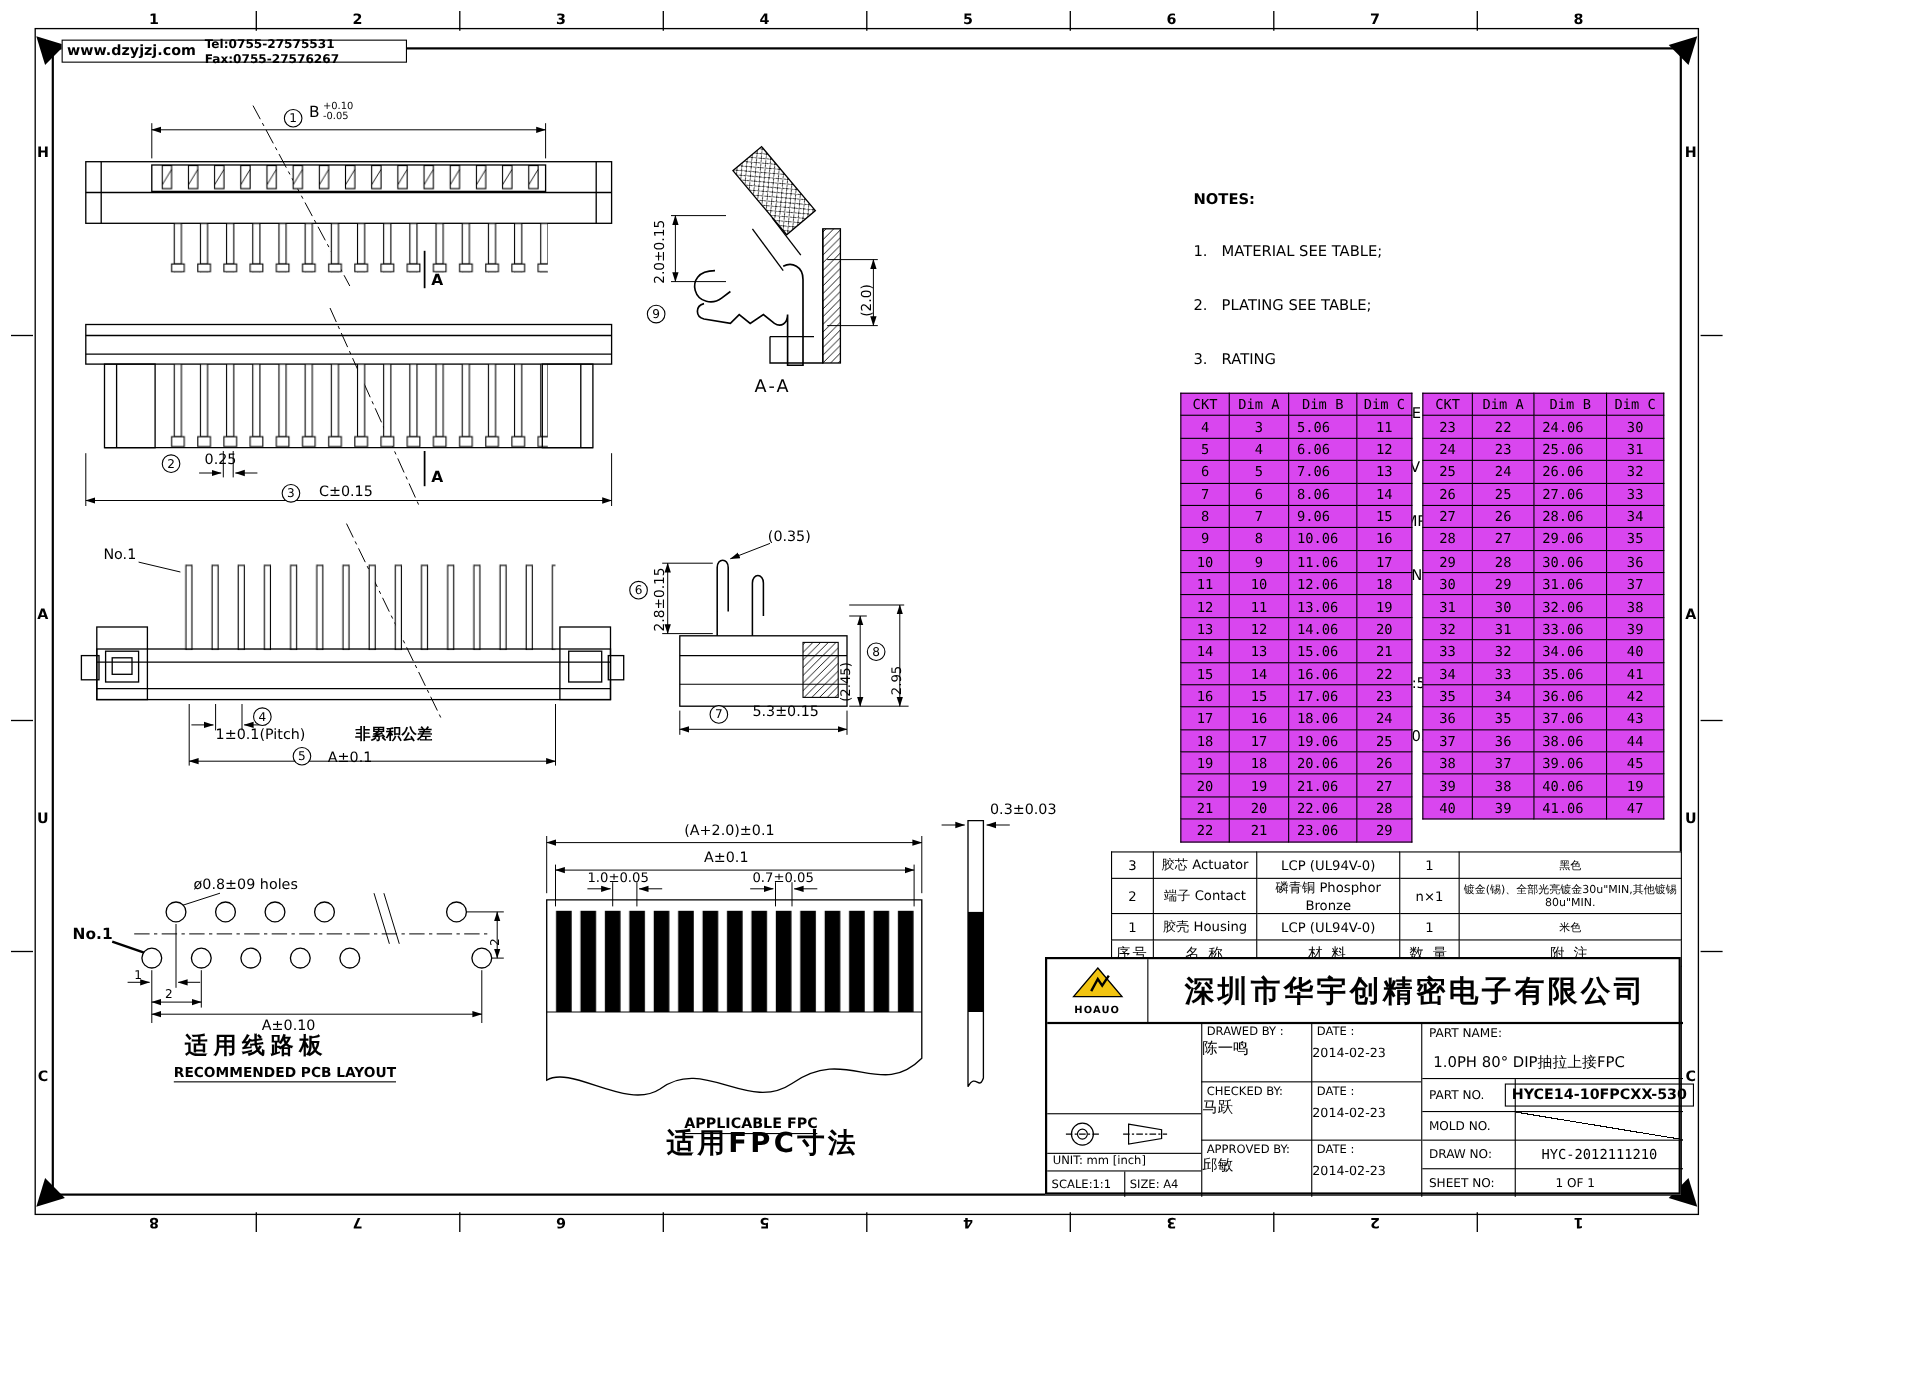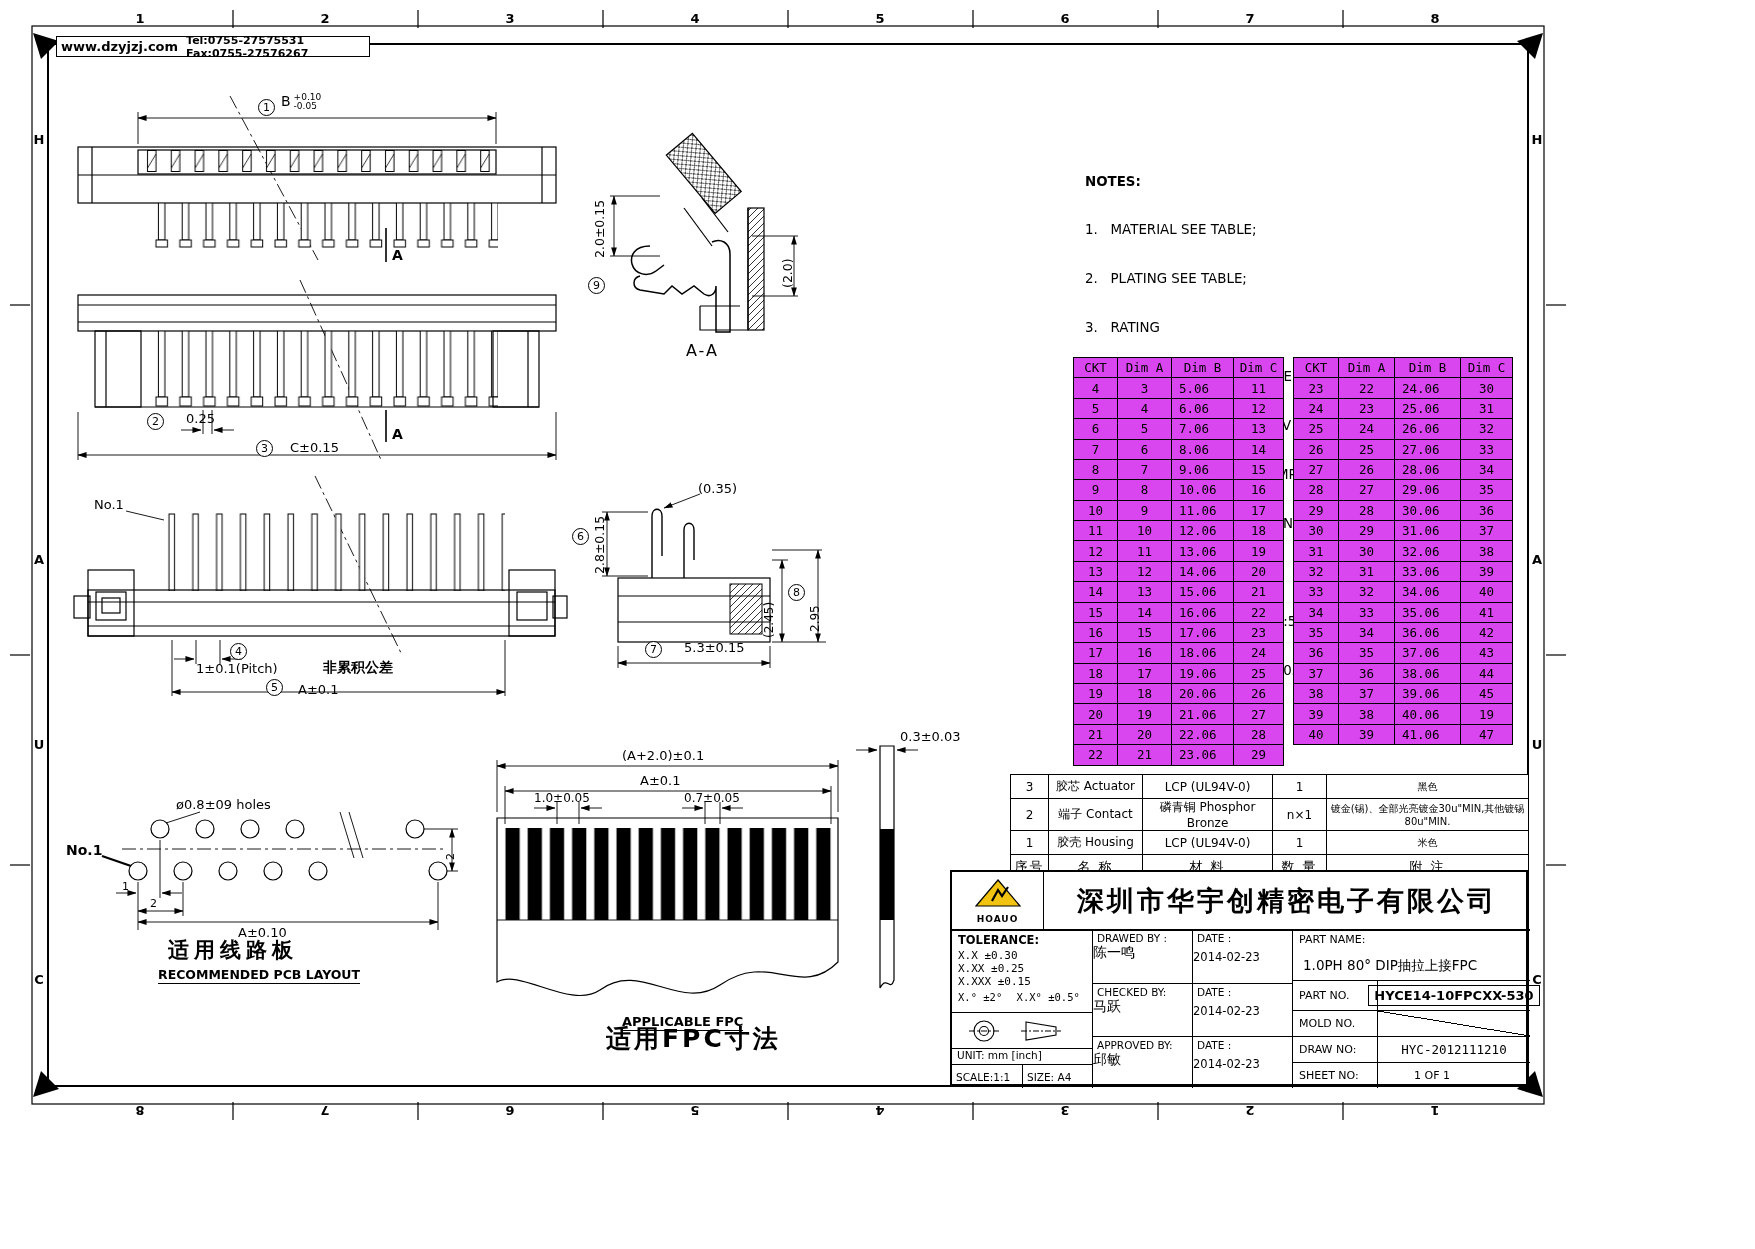--- a/index.html
+++ b/index.html
@@ -725,30 +725,20 @@
       </svg>
       <div style="font-size:9px;font-weight:bold;letter-spacing:1px">HOAUO</div>
     </div>
     <div class="tb" style="left:92px;top:0;width:486px;height:58px;display:flex;align-items:center;justify-content:center;font-size:27px;font-weight:bold;letter-spacing:3px">深圳市华宇创精密电子有限公司</div>
     <div class="tline" style="left:0;top:57px;width:578px;height:1.5px"></div>
 
     <div class="tline" style="left:140px;top:58px;width:1.2px;height:158px"></div>
     <div class="tline" style="left:240px;top:58px;width:1.2px;height:158px"></div>
     <div class="tline" style="left:340px;top:58px;width:1.2px;height:158px"></div>
 
-    <div class="tb" style="left:0;top:58px;width:140px;height:82px;padding:3px 0 0 6px">
-      <div style="font-size:11.5px;font-weight:bold">TOLERANCE:</div>
-      <div class="mono" style="font-size:11px;margin-top:2px">X.X    ±0.30</div>
-      <div class="mono" style="font-size:11px">X.XX   ±0.25</div>
-      <div class="mono" style="font-size:11px">X.XXX ±0.15</div>
-      <div class="mono" style="font-size:10.5px;margin-top:3px">
-        <span>X.° ±2°</span>
-        <span style="margin-left:8px">X.X° ±0.5°</span>
-      </div>
-    </div>
     <div class="tline" style="left:0;top:140px;width:140px;height:1.2px"></div>
     <div class="tb" style="left:0;top:141px;width:140px;height:35px;display:flex;align-items:center;justify-content:center">
       <svg width="124" height="30">
         <g stroke="#000" fill="none" stroke-width="1.1">
           <circle cx="24" cy="15" r="10"></circle>
           <circle cx="24" cy="15" r="4.5"></circle>
           <line x1="9" y1="15" x2="39" y2="15" stroke-dasharray="6 2 2 2"></line>
           <path d="M66,6 L96,11 L96,19 L66,24 Z"></path>
           <line x1="61" y1="15" x2="101" y2="15" stroke-dasharray="6 2 2 2"></line>
         </g>

